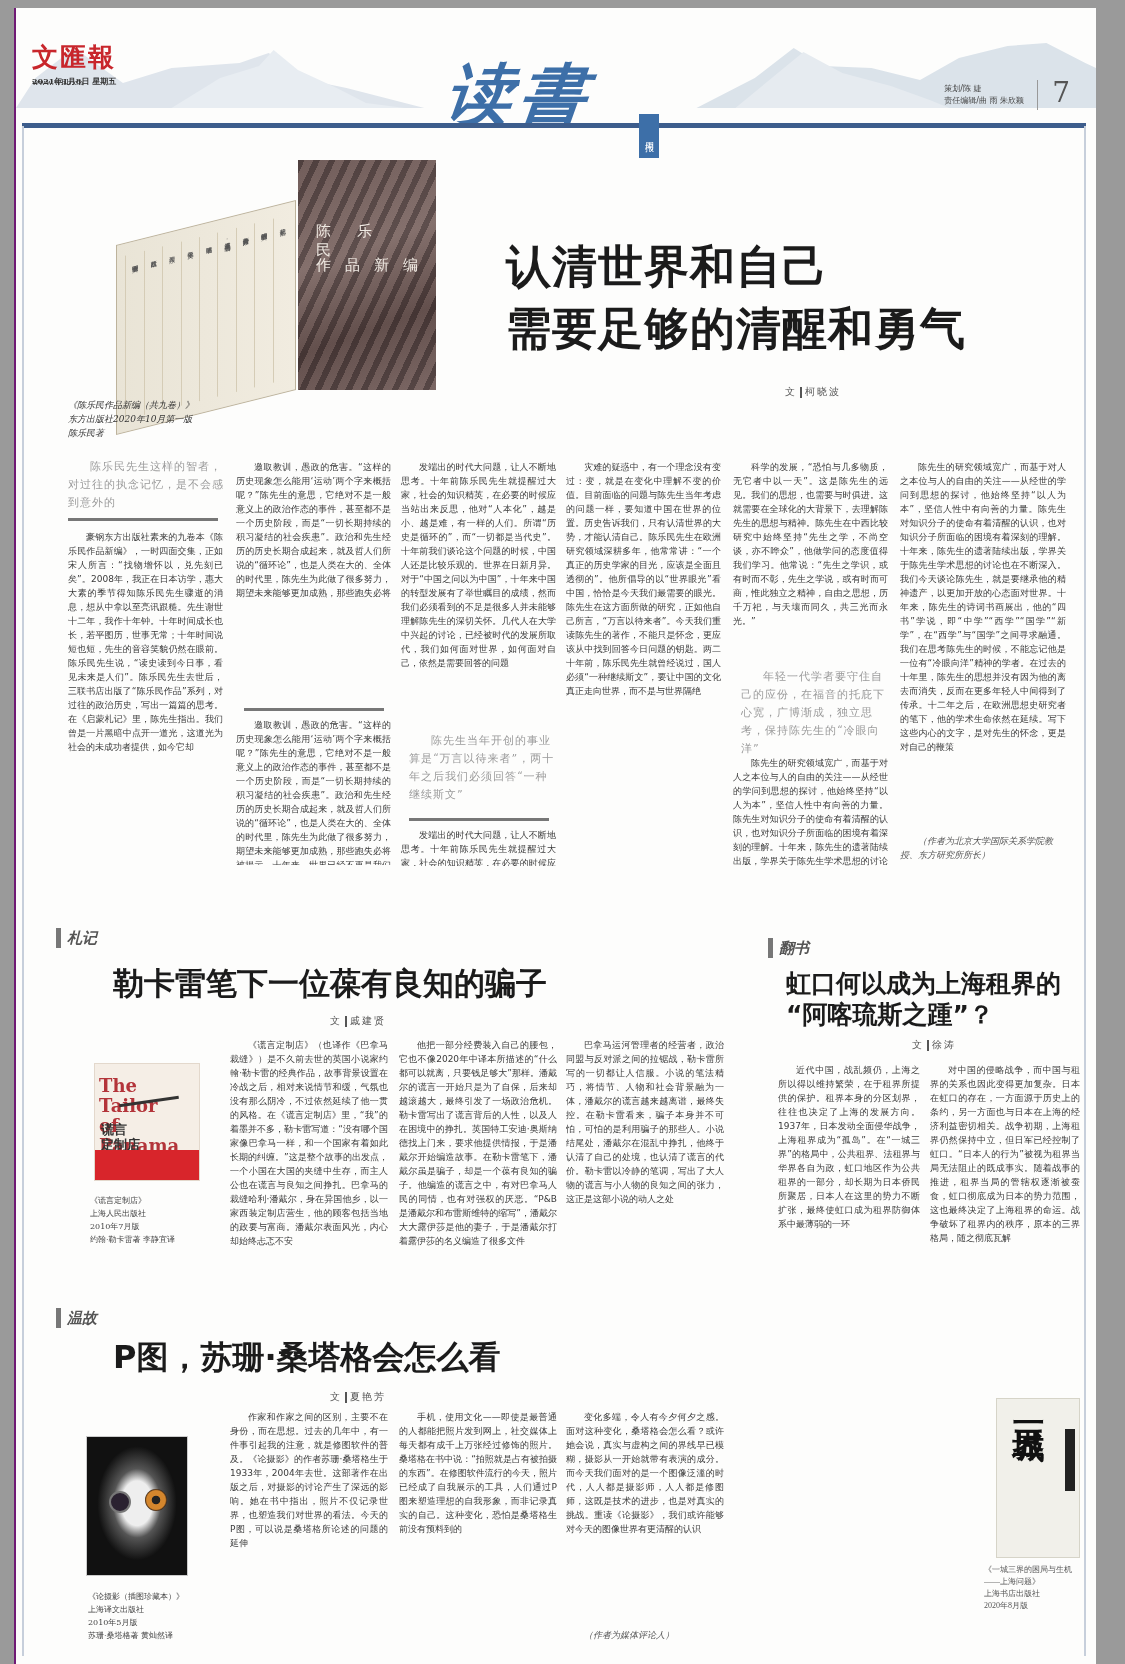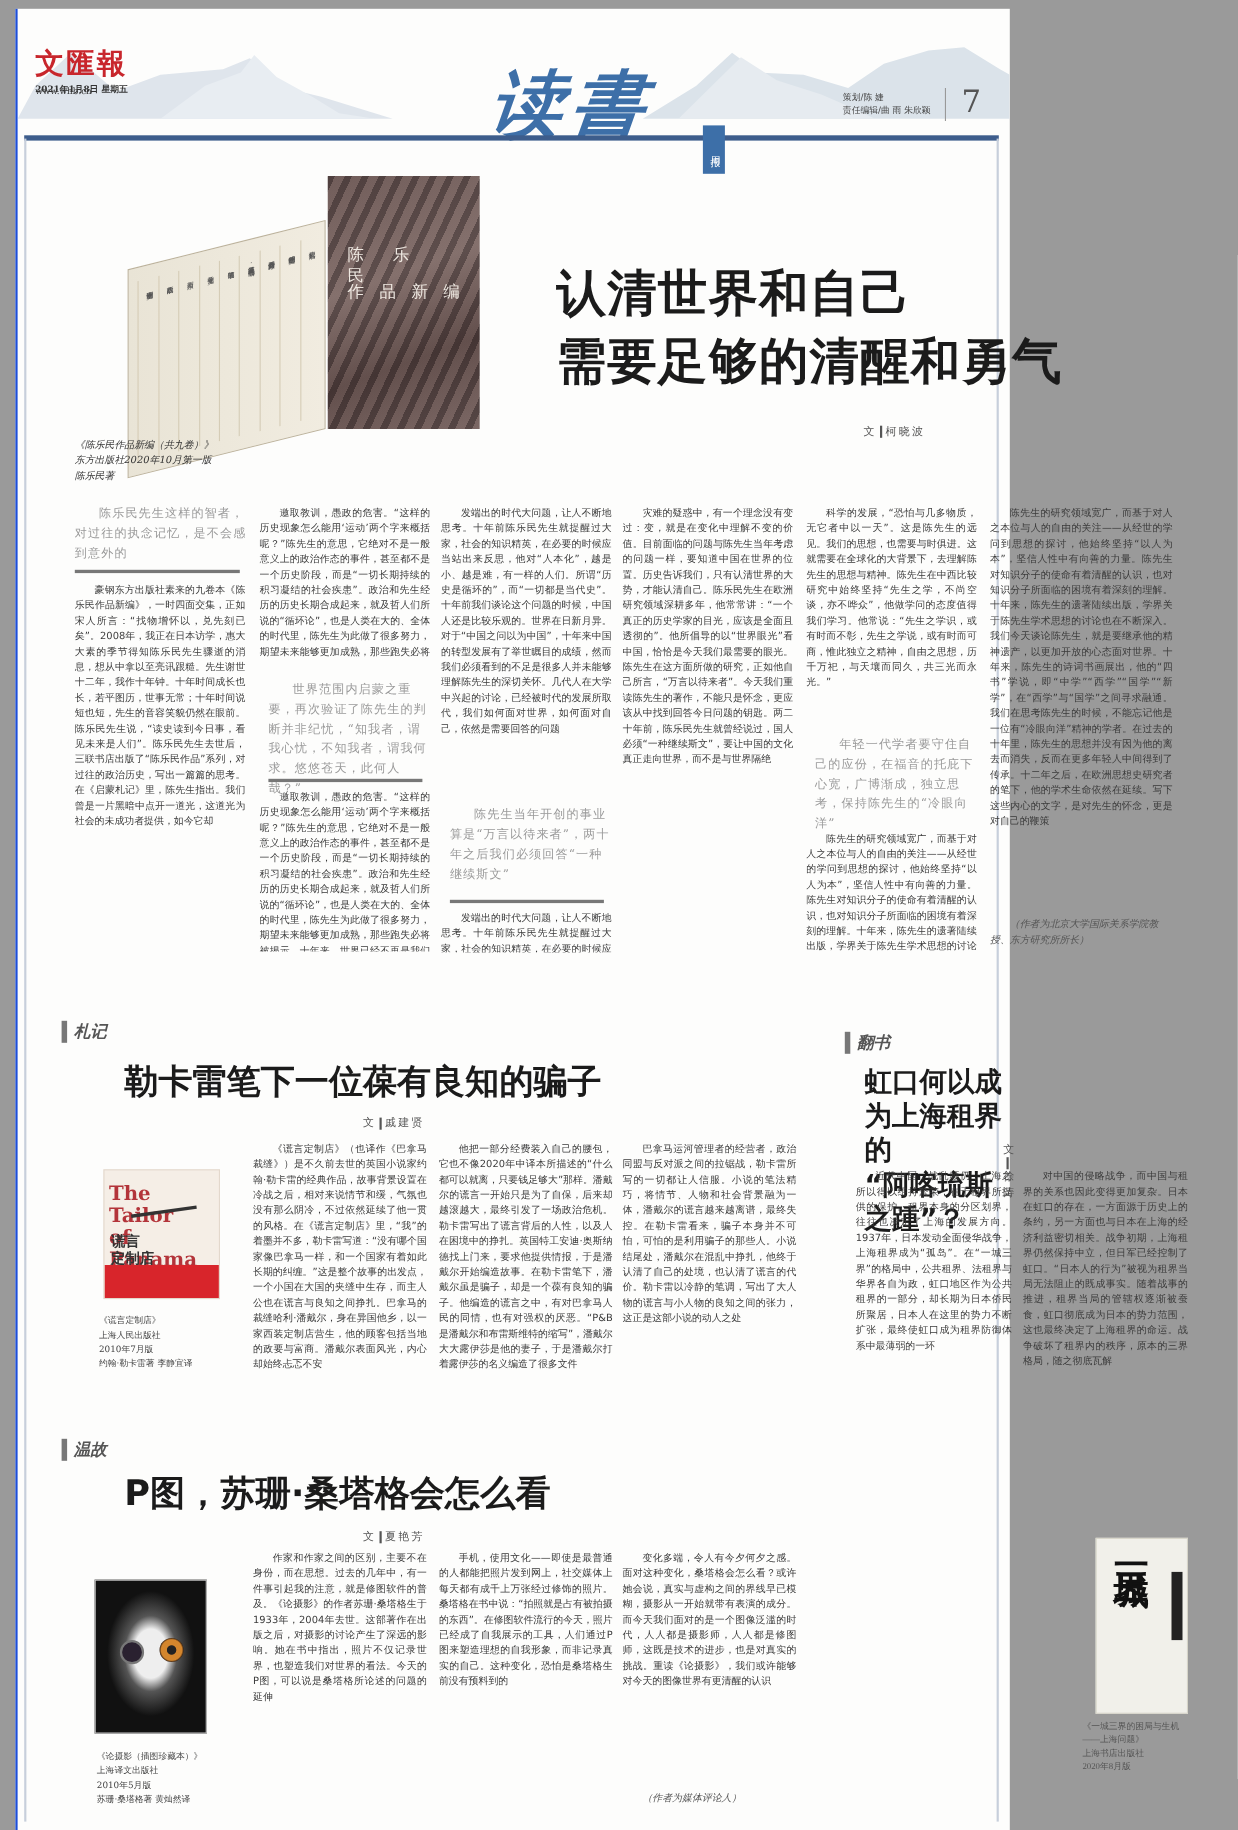--- a/index.html
+++ b/index.html
@@ -1,20 +1,20 @@
 <!DOCTYPE html>
 <html><head>
 <meta charset="utf-8">
 <style>
   * { box-sizing: border-box; margin: 0; padding: 0; }
   html, body { width: 1125px; height: 1664px; overflow: hidden; background: #9a9a9a; }
   body { font-family: "DejaVu Sans", "Liberation Sans", sans-serif; color: #222; position: relative; }
   .page {
-    position: absolute; left: 14px; top: 8px; width: 904px; height: 1656px;
-    background: #fdfdfc; border-left: 2px solid #1d4ed8;
+    position: absolute; left: 14px; top: 8px; width: 1082px; height: 1656px;
+    background: #fdfdfc; border-left: 2px solid #701a75;
   }
   
   .masthead { position: absolute; left: 0; top: 0; width: 100%; height: 120px; overflow: hidden; }
   .mountains { position: absolute; left: 0; top: 0; width: 100%; height: 120px; }
   .paper-logo {
     position: absolute; left: 16px; top: 32px;
     font-family: "DejaVu Serif", "Liberation Serif", serif; font-weight: bold;
     font-size: 26px; color: #c8262c; letter-spacing: 2px;
   }
   .paper-url { position: absolute; left: 16px; top: 70px; font-size: 8px; color: #333; font-weight: normal; font-family: "DejaVu Serif", serif; }
@@ -161,21 +161,20 @@
   </div>
   <div class="byline byline-main">
     <span>文</span><span class="bar"></span><span>柯晓波</span>
   </div>
 
   <div class="pullquote" style="left:52px; top:450px; width:156px;">陈乐民先生这样的智者，对过往的执念记忆，是不会感到意外的</div>
   <div class="pq-rule" style="left:52px; top:510px; width:150px;"></div>
   <div class="col" style="left:52px; top:522px; width:155px; height:335px;">豪钢东方出版社素来的九卷本《陈乐民作品新编》，一时四面交集，正如宋人所言：“找物增怀以，兑先刻已矣”。2008年，我正在日本访学，惠大大素的季节得知陈乐民先生骤逝的消息，想从中拿以至亮讯跟糙。先生谢世十二年，我作十年钟。十年时间成长也长，若平图历，世事无常；十年时间说短也短，先生的音容笑貌仍然在眼前。陈乐民先生说，“读史读到今日事，看见未来是人们”。陈乐民先生去世后，三联书店出版了“陈乐民作品”系列，对过往的政治历史，写出一篇篇的思考。在《启蒙札记》里，陈先生指出。我们曾是一片黑暗中点开一道光，这道光为社会的未成功者提供，如今它却</div>
 
   <div class="col" style="left:220px; top:452px; width:155px; height:138px;">邀取教训，愚政的危害。“这样的历史现象怎么能用‘运动’两个字来概括呢？”陈先生的意思，它绝对不是一般意义上的政治作态的事件，甚至都不是一个历史阶段，而是“一切长期持续的积习凝结的社会疾患”。政治和先生经历的历史长期合成起来，就及哲人们所说的“循环论”，也是人类在大的、全体的时代里，陈先生为此做了很多努力，期望未来能够更加成熟，那些跑失必将被揭示。十年来，世界已经不再是我们熟悉的世界。欧美国家新冠疫情的冲击之下，自由主义、民粹主义、保护主义等兴起。二〇一九年夏天以来，我在文献之间看到了很多的思考，中国的学者一百年来，在世界之中学会了认识世界，也学会了认识自己。世界格局几经变化，我们也在变化中成长。再次在以十年前的视角看世界与中国，我们并没有比十年前更加清醒</div>
-  <div class="pullquote" style="left:228px; top:610px; width:146px;">世界范围内启蒙之重要，再次验证了陈先生的判断并非纪忧，“知我者，谓我心忧，不知我者，谓我何求。悠悠苍天，此何人哉？”</div>
   <div class="pq-rule" style="left:228px; top:700px; width:140px;"></div>
   <div class="col" style="left:220px; top:710px; width:155px; height:147px;">邀取教训，愚政的危害。“这样的历史现象怎么能用‘运动’两个字来概括呢？”陈先生的意思，它绝对不是一般意义上的政治作态的事件，甚至都不是一个历史阶段，而是“一切长期持续的积习凝结的社会疾患”。政治和先生经历的历史长期合成起来，就及哲人们所说的“循环论”，也是人类在大的、全体的时代里，陈先生为此做了很多努力，期望未来能够更加成熟，那些跑失必将被揭示。十年来，世界已经不再是我们熟悉的世界。欧美国家新冠疫情的冲击之下，自由主义、民粹主义、保护主义等兴起。二〇一九年夏天以来，我在文献之间看到了很多的思考，中国的学者一百年来，在世界之中学会了认识世界，也学会了认识自己。世界格局几经变化，我们也在变化中成长。再次在以十年前的视角看世界与中国，我们并没有比十年前更加清醒</div>
 
   <div class="col" style="left:385px; top:452px; width:155px; height:266px;">发端出的时代大问题，让人不断地思考。十年前陈乐民先生就提醒过大家，社会的知识精英，在必要的时候应当站出来反思，他对“人本化”，越是小、越是难，有一样的人们。所谓“历史是循环的”，而“一切都是当代史”。十年前我们谈论这个问题的时候，中国人还是比较乐观的。世界在日新月异。对于“中国之问以为中国”，十年来中国的转型发展有了举世瞩目的成绩，然而我们必须看到的不足是很多人并未能够理解陈先生的深切关怀。几代人在大学中兴起的讨论，已经被时代的发展所取代，我们如何面对世界，如何面对自己，依然是需要回答的问题</div>
   <div class="pullquote" style="left:393px; top:724px; width:146px;">陈先生当年开创的事业算是“万言以待来者”，两十年之后我们必须回答“一种继续斯文”</div>
   <div class="pq-rule" style="left:393px; top:810px; width:140px;"></div>
   <div class="col" style="left:385px; top:820px; width:155px; height:38px;">发端出的时代大问题，让人不断地思考。十年前陈乐民先生就提醒过大家，社会的知识精英，在必要的时候应当站出来反思，他对“人本化”，越是小、越是难，有一样的人们。所谓“历史是循环的”，而“一切都是当代史”。十年前我们谈论这个问题的时候，中国人还是比较乐观的。世界在日新月异。对于“中国之问以为中国”，十年来中国的转型发展有了举世瞩目的成绩，然而我们必须看到的不足是很多人并未能够理解陈先生的深切关怀。几代人在大学中兴起的讨论，已经被时代的发展所取代，我们如何面对世界，如何面对自己，依然是需要回答的问题</div>
 
   <div class="col" style="left:717px; top:452px; width:155px; height:196px;">科学的发展，“恐怕与几多物质，无它者中以一天”。这是陈先生的远见。我们的思想，也需要与时俱进。这就需要在全球化的大背景下，去理解陈先生的思想与精神。陈先生在中西比较研究中始终坚持“先生之学，不尚空谈，亦不哗众”，他做学问的态度值得我们学习。他常说：“先生之学识，或有时而不彰，先生之学说，或有时而可商，惟此独立之精神，自由之思想，历千万祀，与天壤而同久，共三光而永光。”</div>
 

